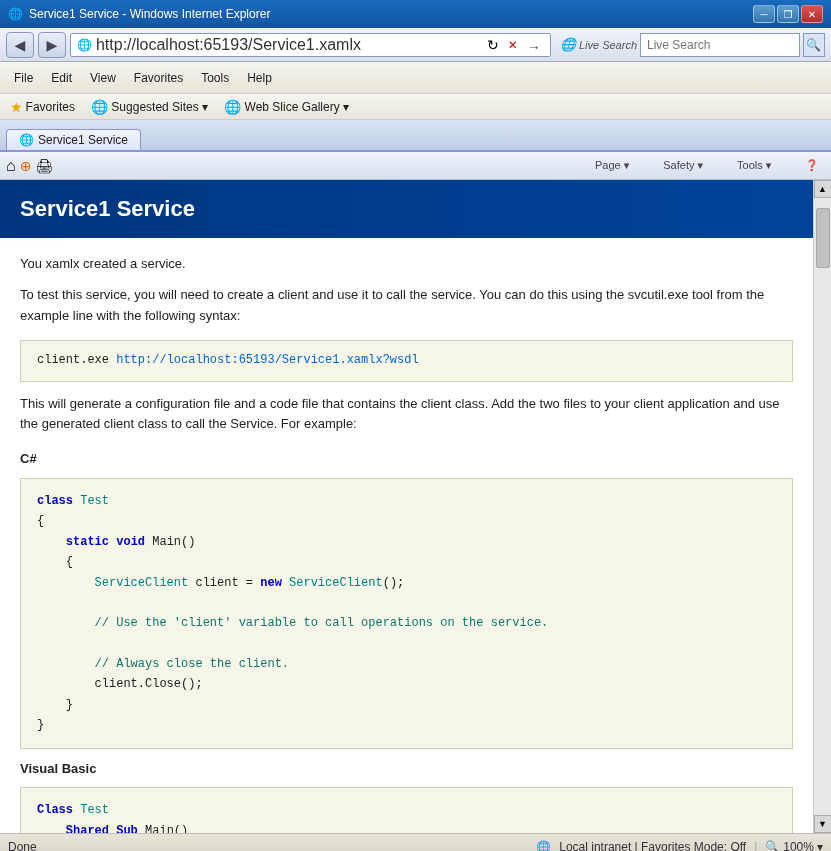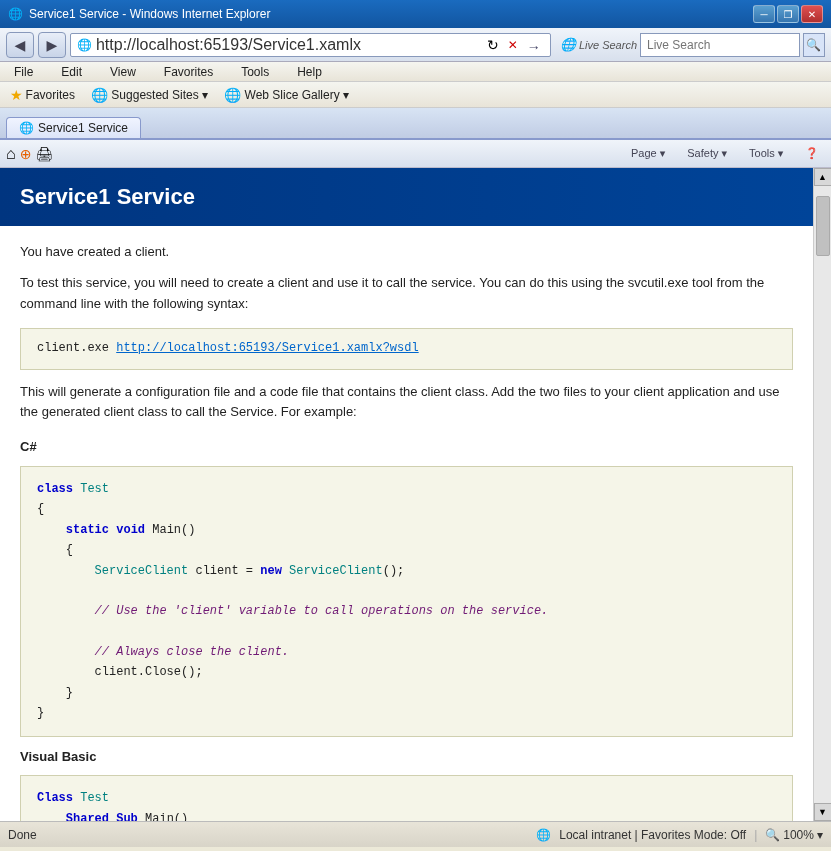--- a/index.html
+++ b/index.html
@@ -59,22 +59,22 @@
     }
     .search-btn { width: 22px; height: 24px; background: #d8e4f8; border: 1px solid #8899bb; cursor: pointer; font-size: 12px; }
 
     
     .menu-bar {
       background: linear-gradient(to bottom, #f5f5f0, #e8e4d8);
       border-bottom: 1px solid #ccc;
       padding: 2px 6px;
       display: flex;
       align-items: center;
-      gap: 12px;
-      height: 20px;
+      gap: 2px;
+      height: 32px;
     }
     .menu-item {
       padding: 2px 8px;
       font-size: 12px;
       color: #222;
       cursor: pointer;
     }
 
     
     .favorites-bar {
@@ -116,21 +116,21 @@
 
     
     .toolbar-row {
       background: linear-gradient(to bottom, #f0f4fa, #d8e0ed);
       border-bottom: 1px solid #bbc;
       padding: 3px 6px;
       display: flex; align-items: center; justify-content: space-between;
       height: 28px;
     }
     .toolbar-left { display: flex; align-items: center; gap: 4px; }
-    .toolbar-right { display: flex; align-items: flex-start; gap: 10px; font-size: 12px; color: #445; }
+    .toolbar-right { display: flex; align-items: flex-start; gap: 22px; font-size: 12px; color: #445; }
     .toolbar-btn { padding: 2px 6px; font-size: 11px; cursor: pointer; display: flex; align-items: center; gap: 2px; color: #445; }
 
     
     .browser-content {
       display: flex;
       height: calc(851px - 28px - 34px - 24px - 26px - 32px - 28px - 26px);
       overflow: hidden;
     }
     .content-area {
       flex: 1;
@@ -189,22 +189,22 @@
       border: 1px solid #d0d0b0;
       padding: 12px 16px;
       margin: 8px 0;
       font-family: 'Courier New', monospace;
       font-size: 12px;
       line-height: 1.7;
     }
 
     .kw-blue { color: #0000cc; font-weight: bold; }
     .kw-teal { color: #008080; }
-    .kw-green { color: #701a75; font-style: italic; }
-    .link-color { color: #0066cc; text-decoration: underline; }
+    .kw-green { color: #0f766e; }
+    .link-color { color: #0066cc; }
 
     
     .status-bar {
       background: linear-gradient(to bottom, #e8e4d8, #d8d4c8);
       border-top: 1px solid #bbb;
       height: 26px;
       display: flex;
       align-items: center;
       padding: 0 8px;
       font-size: 12px;
@@ -298,22 +298,22 @@
 </div>
 
 <div class="browser-content">
   <div class="content-area">
 
     <div class="page-header">
       <span>Service1 Service</span>
     </div>
 
     <div class="page-body">
-      <p class="intro-text">You have created a client.</p>
-      <p class="desc-text">To test this service, you will need to create a client and use it to call the service. You can do this using the svcutil.exe tool from the command line with the following syntax:</p>
+      <p class="intro-text">You xamlx created a service.</p>
+      <p class="desc-text">To test this service, you will need to create a client and use it to call the service. You can do this using the svcutil.exe tool from the example line with the following syntax:</p>
 
       <div class="code-box">
         <span>client.exe </span><a class="link-color">http://localhost:65193/Service1.xamlx?wsdl</a>
       </div>
 
       <p class="desc-text" style="margin-top:12px;">This will generate a configuration file and a code file that contains the client class. Add the two files to your client application and use the generated client class to call the Service. For example:</p>
 
       <div class="section-label">C#</div>
 
       <div class="code-block">

